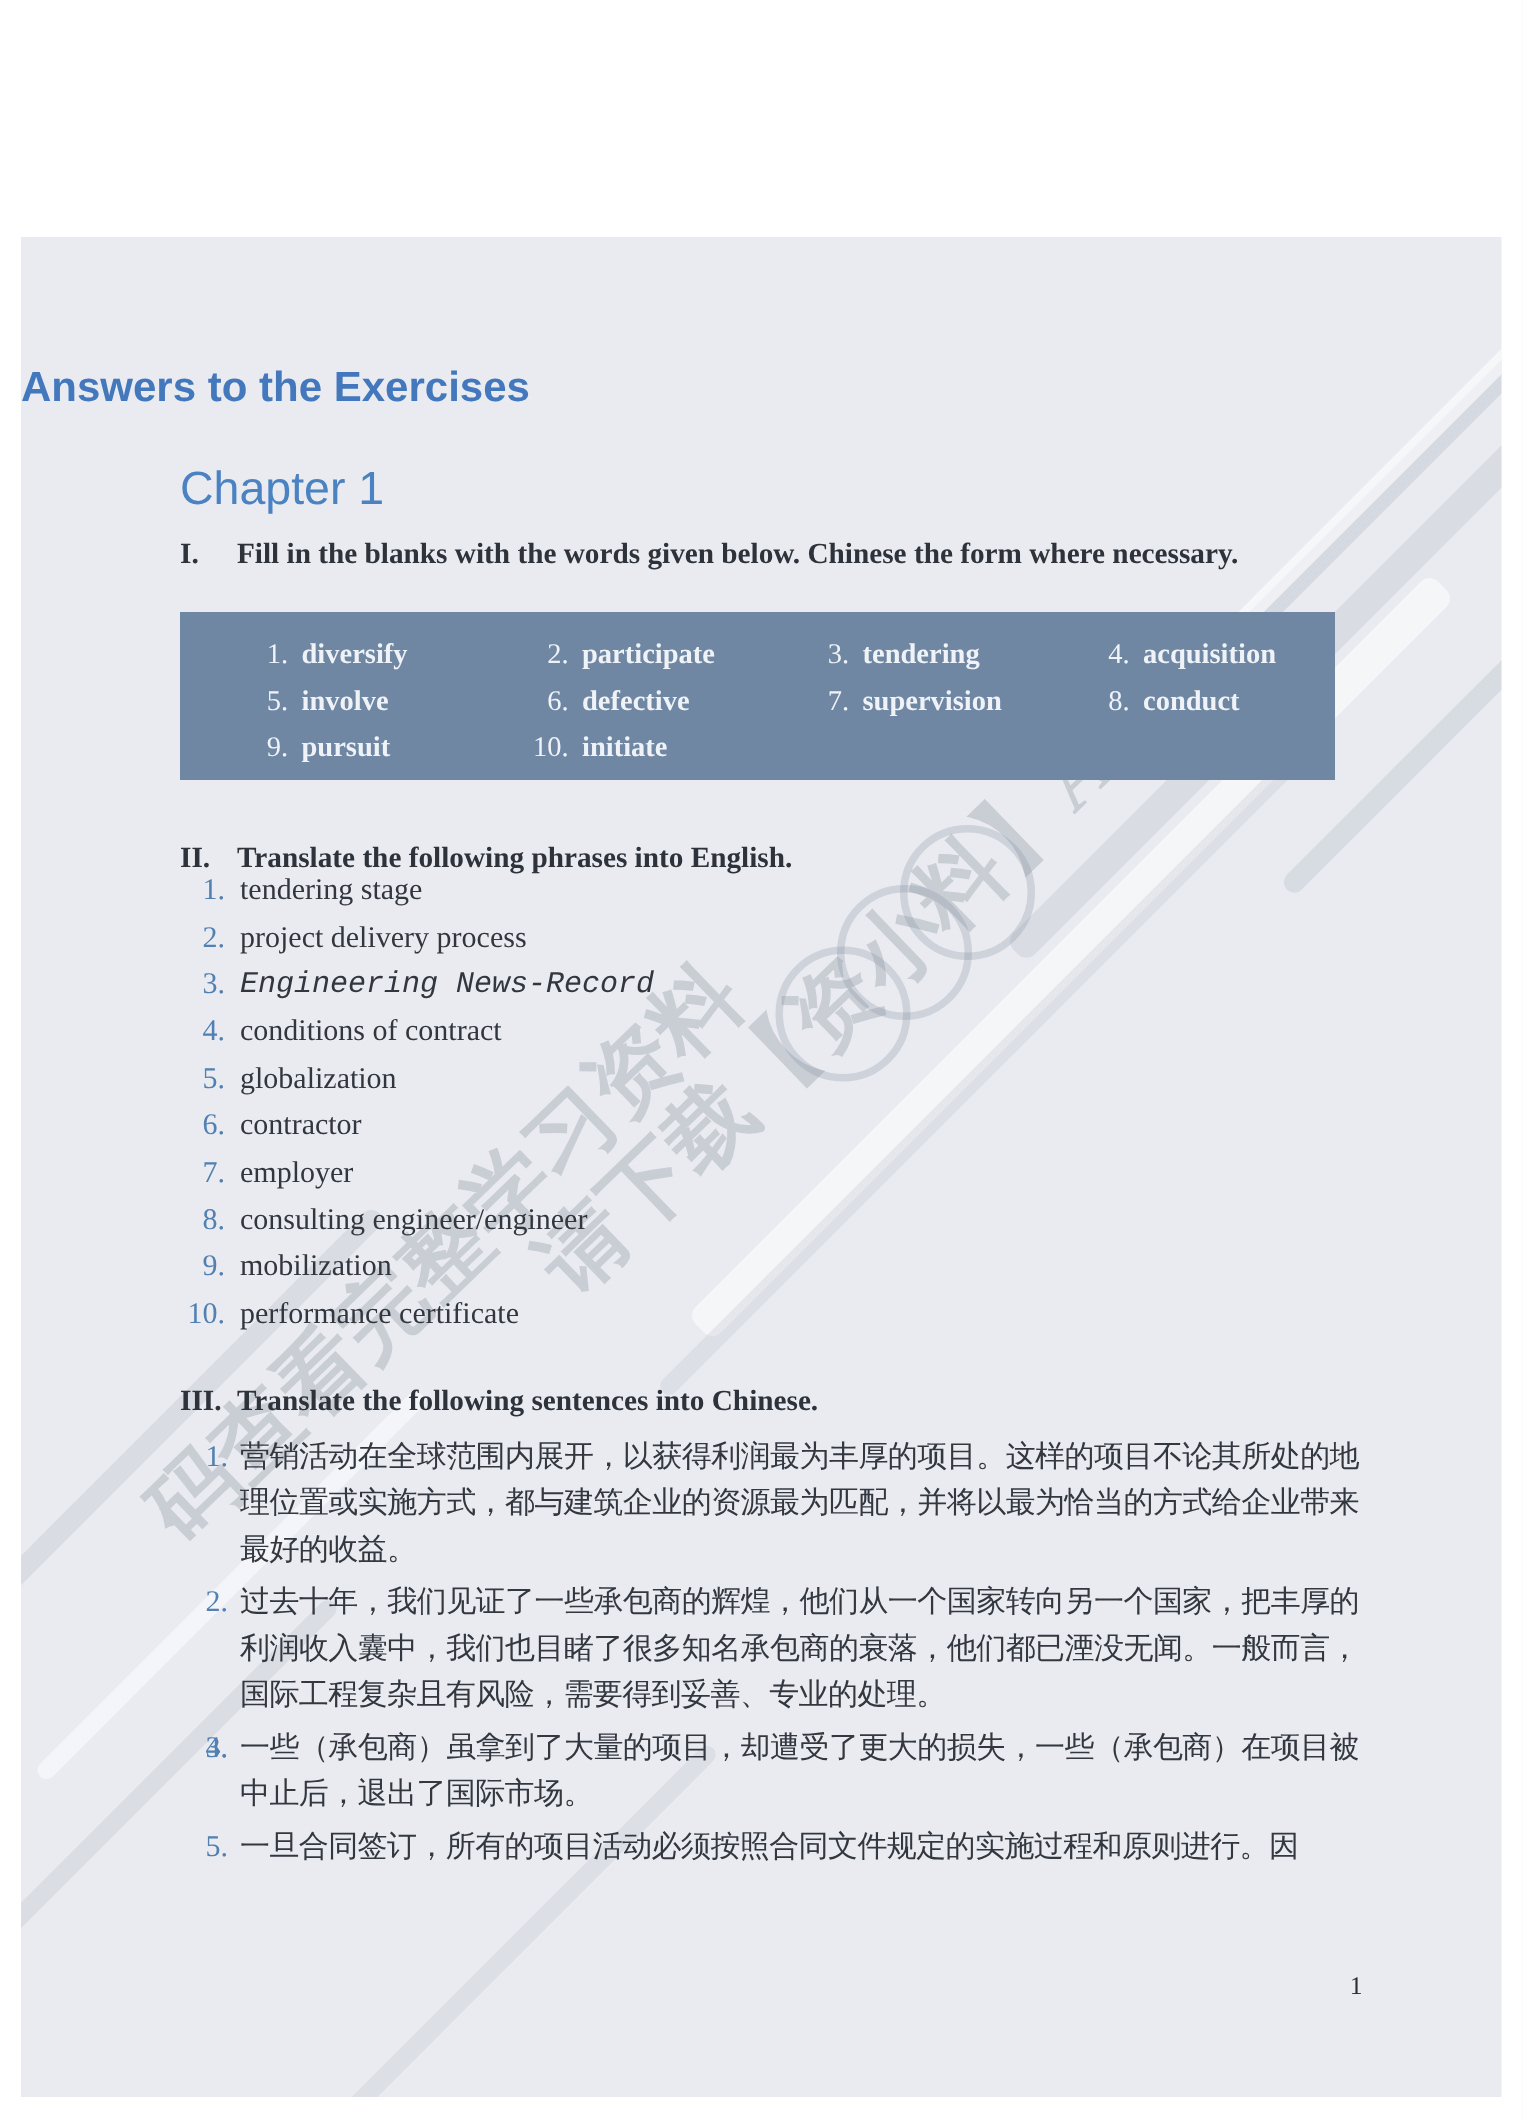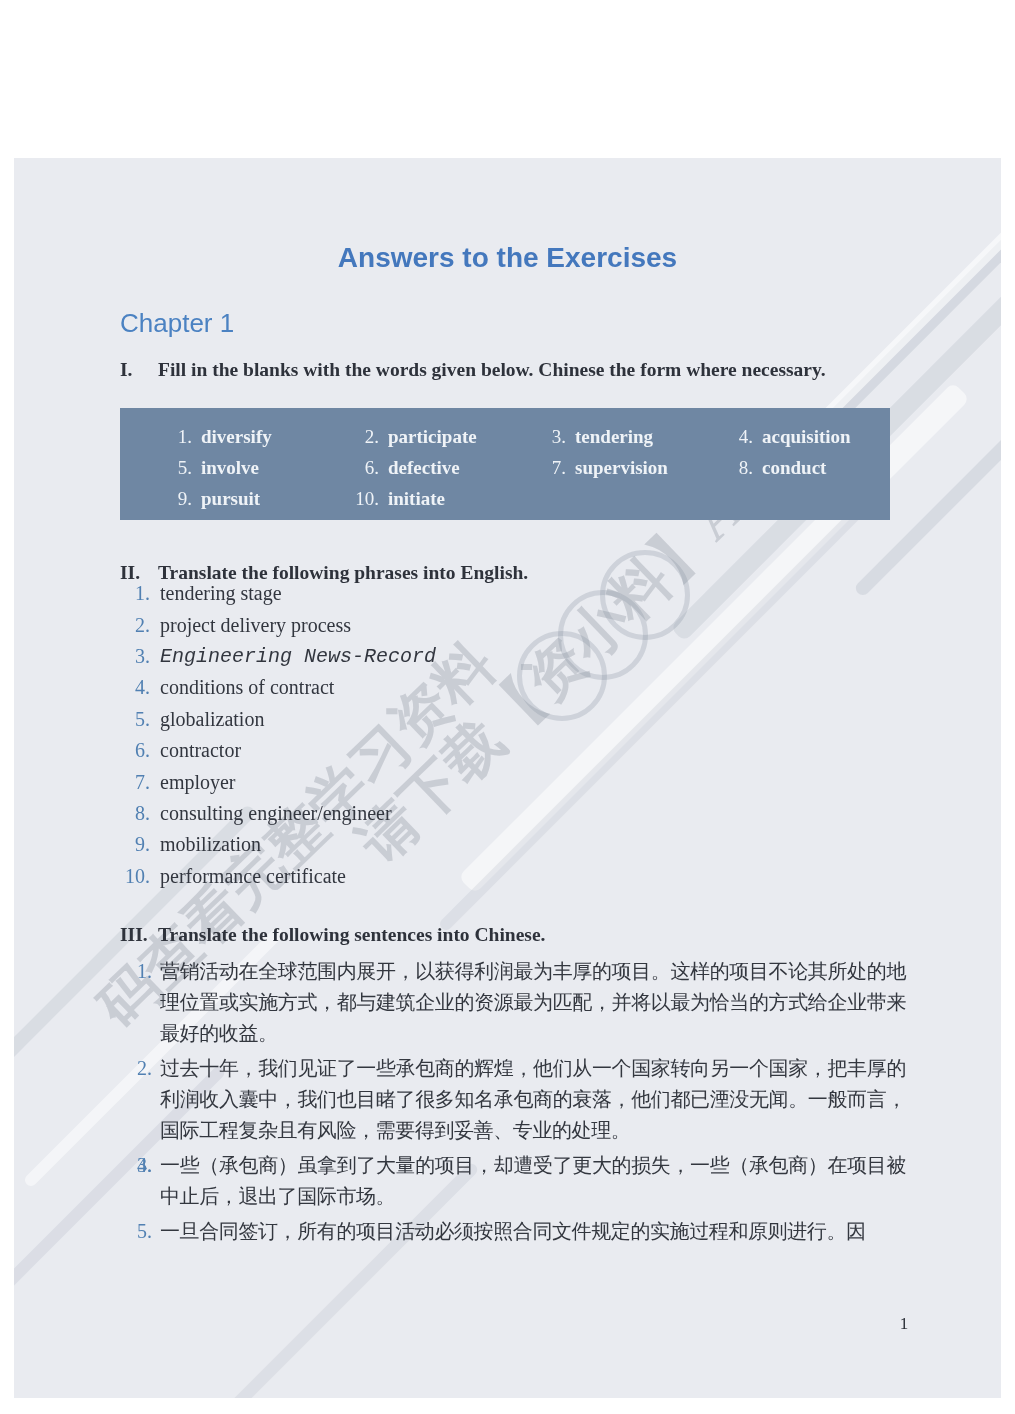--- a/index.html
+++ b/index.html
@@ -14,26 +14,26 @@
   
   .wm-text { position:absolute; font-size:58px; font-weight:bold; white-space:nowrap;
              color:rgba(128,136,150,0.30); transform:rotate(-44deg); transform-origin:0 50%;
              letter-spacing:0; line-height:58px; pointer-events:none;
              font-family:"Liberation Serif","DejaVu Serif",serif; }
   .wm-circle { position:absolute; width:80px; height:80px; border-radius:50%;
                border:5px solid rgba(138,146,160,0.28); pointer-events:none; }
 
   
   .content { position:absolute; left:0; top:0; width:100%; height:100%; }
-  .title { position:absolute; left:0; top:84px; width:100%; text-align:center;
+  .title { position:absolute; left:0; top:84px; width:100%; 
            font-family:"Liberation Sans","DejaVu Sans",sans-serif; font-weight:bold;
            font-size:28px; color:#4478BD; }
   .chapter { position:absolute; left:106px; top:150px;
              font-family:"Liberation Sans","DejaVu Sans",sans-serif;
-             font-size:26px; color:#4B82C2; }
+             font-size:31px; color:#4B82C2; }
   .sec-head { position:absolute; display:flex; font-weight:bold; font-size:19.5px; color:#2E323B; }
   .sec-numeral { width:38px; flex:0 0 38px; }
   .s1head { left:106px; top:201px; width:800px; }
   .s2head { left:106px; top:404px; width:800px; }
   .s3head { left:106px; top:766px; width:800px; }
 
   .word-box { position:absolute; left:106px; top:250px; width:770px; height:112px;
               background:#6F87A3; color:#EFF3F7; padding-top:13px; box-sizing:border-box; }
   .wb-row { display:flex; height:31px; align-items:center; padding-left:40px; font-size:19px; }
   .wb-cell { display:flex; }

